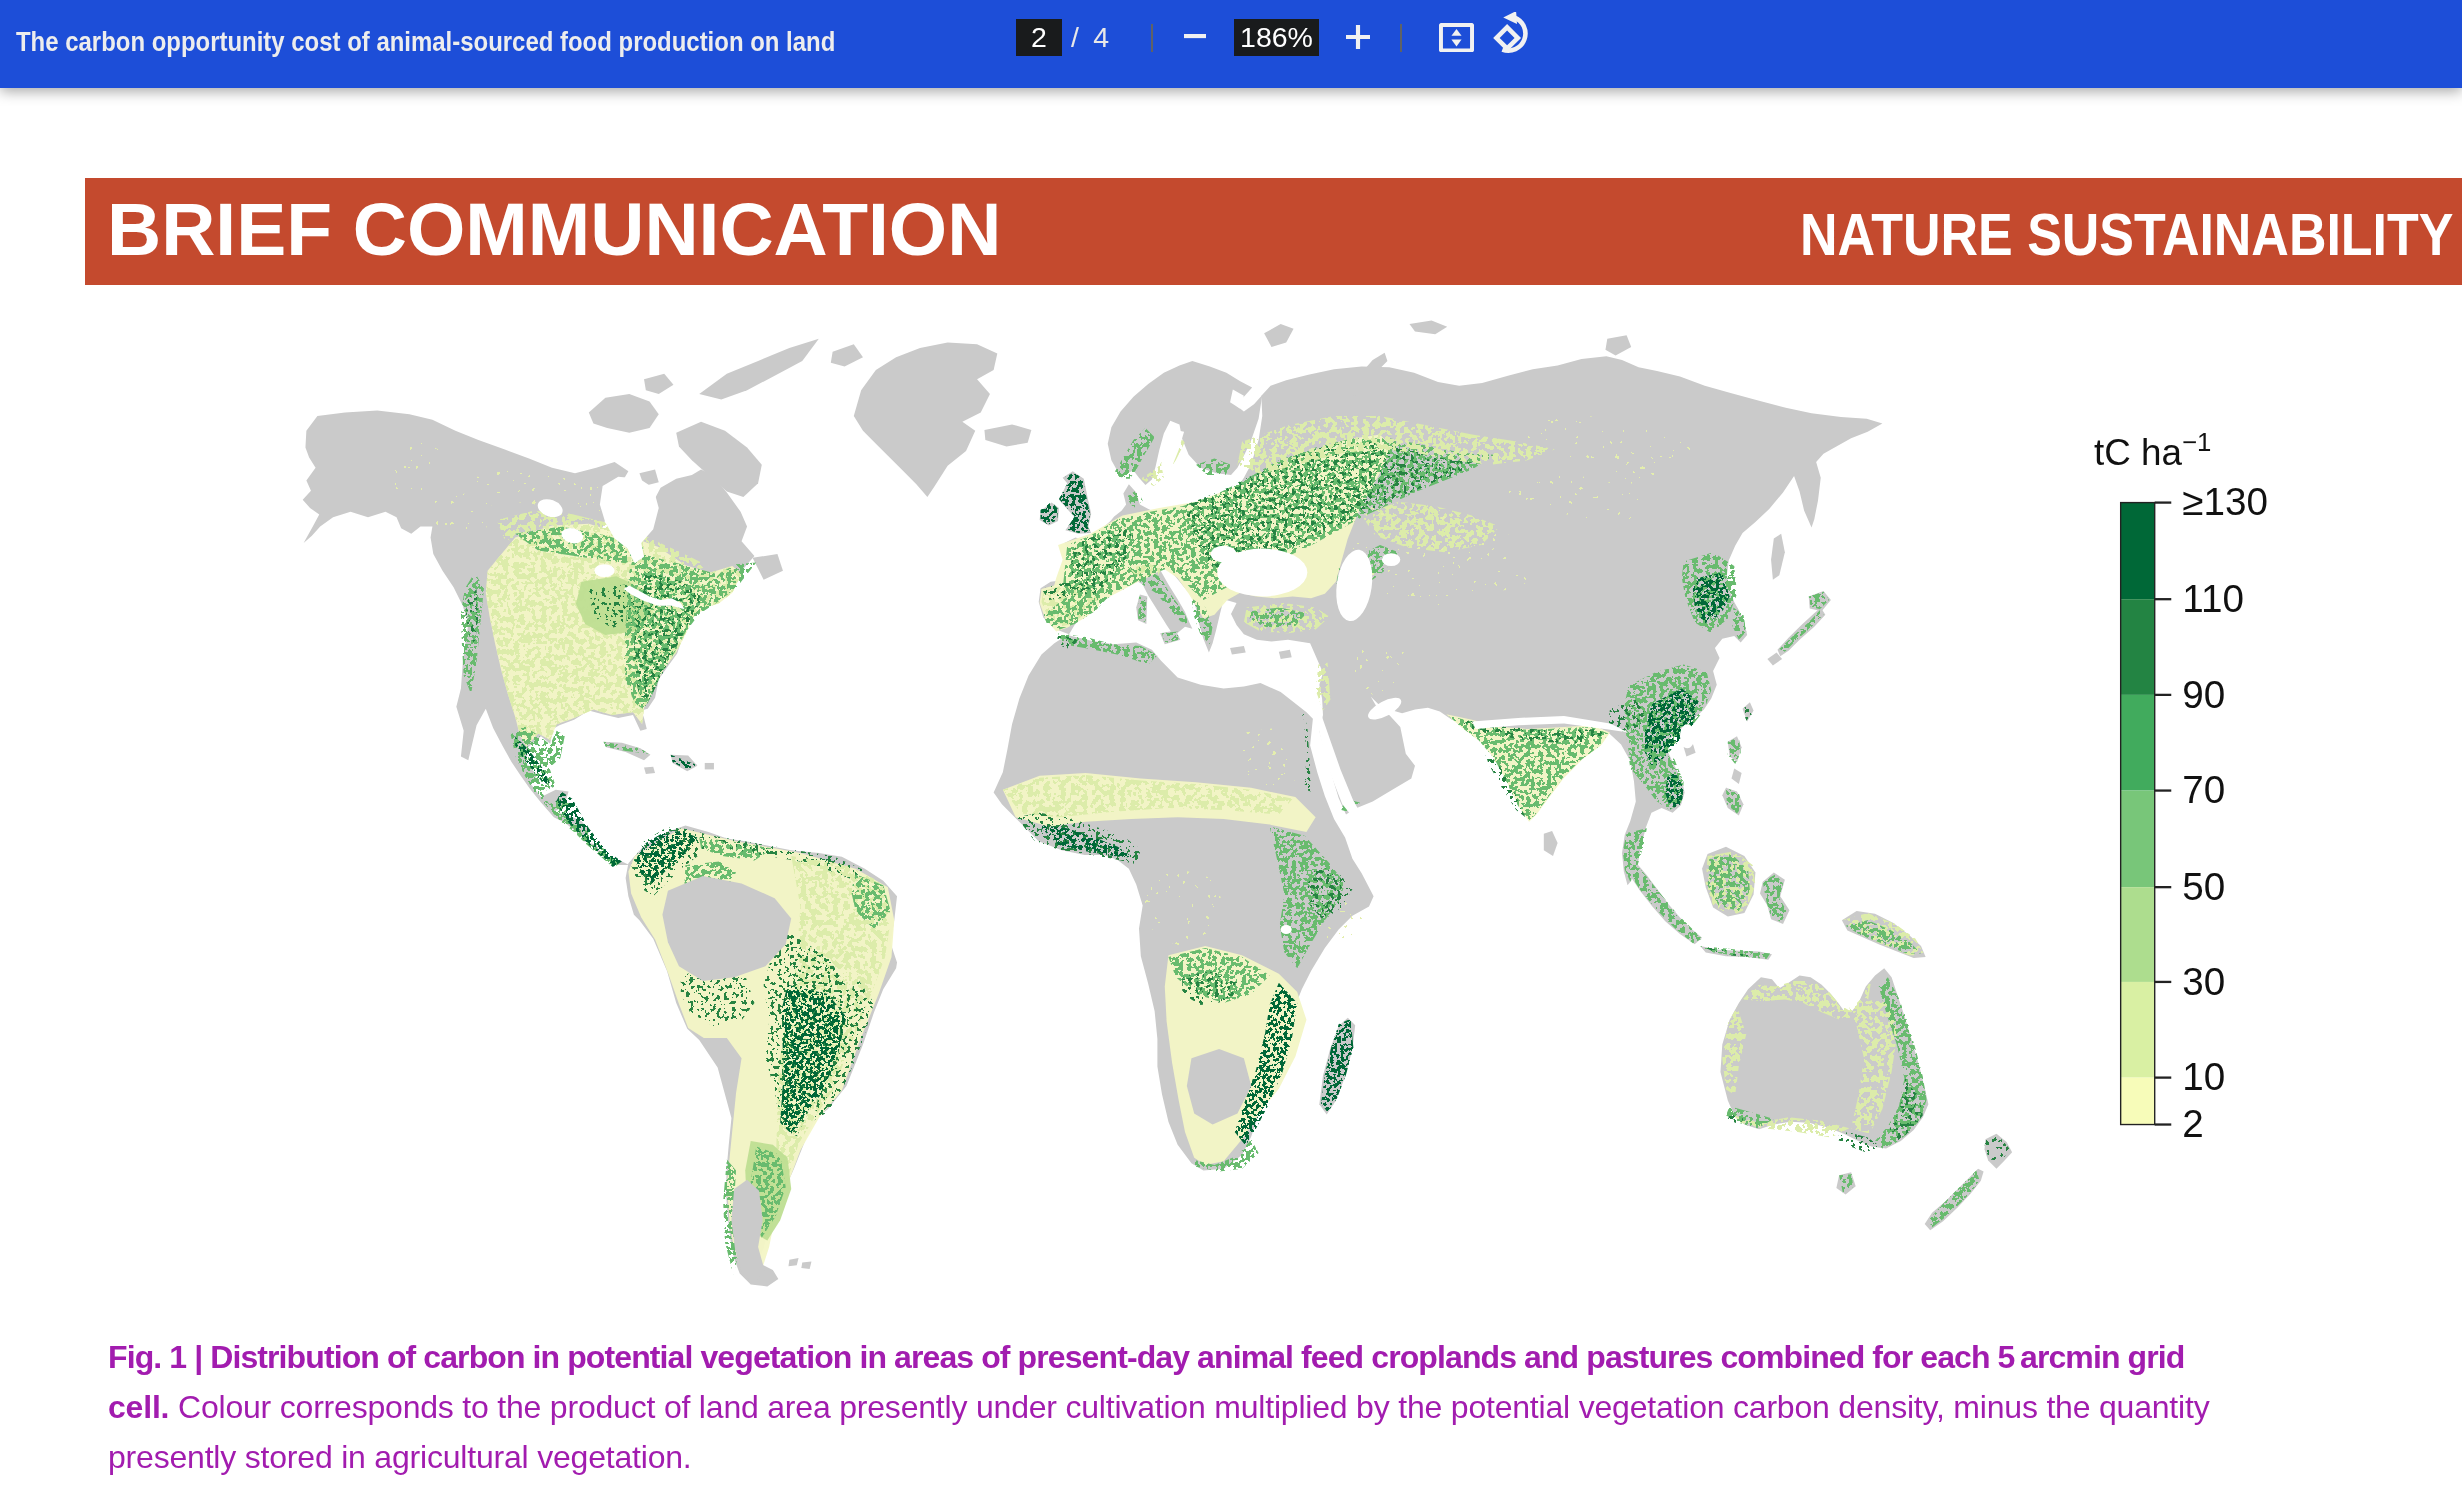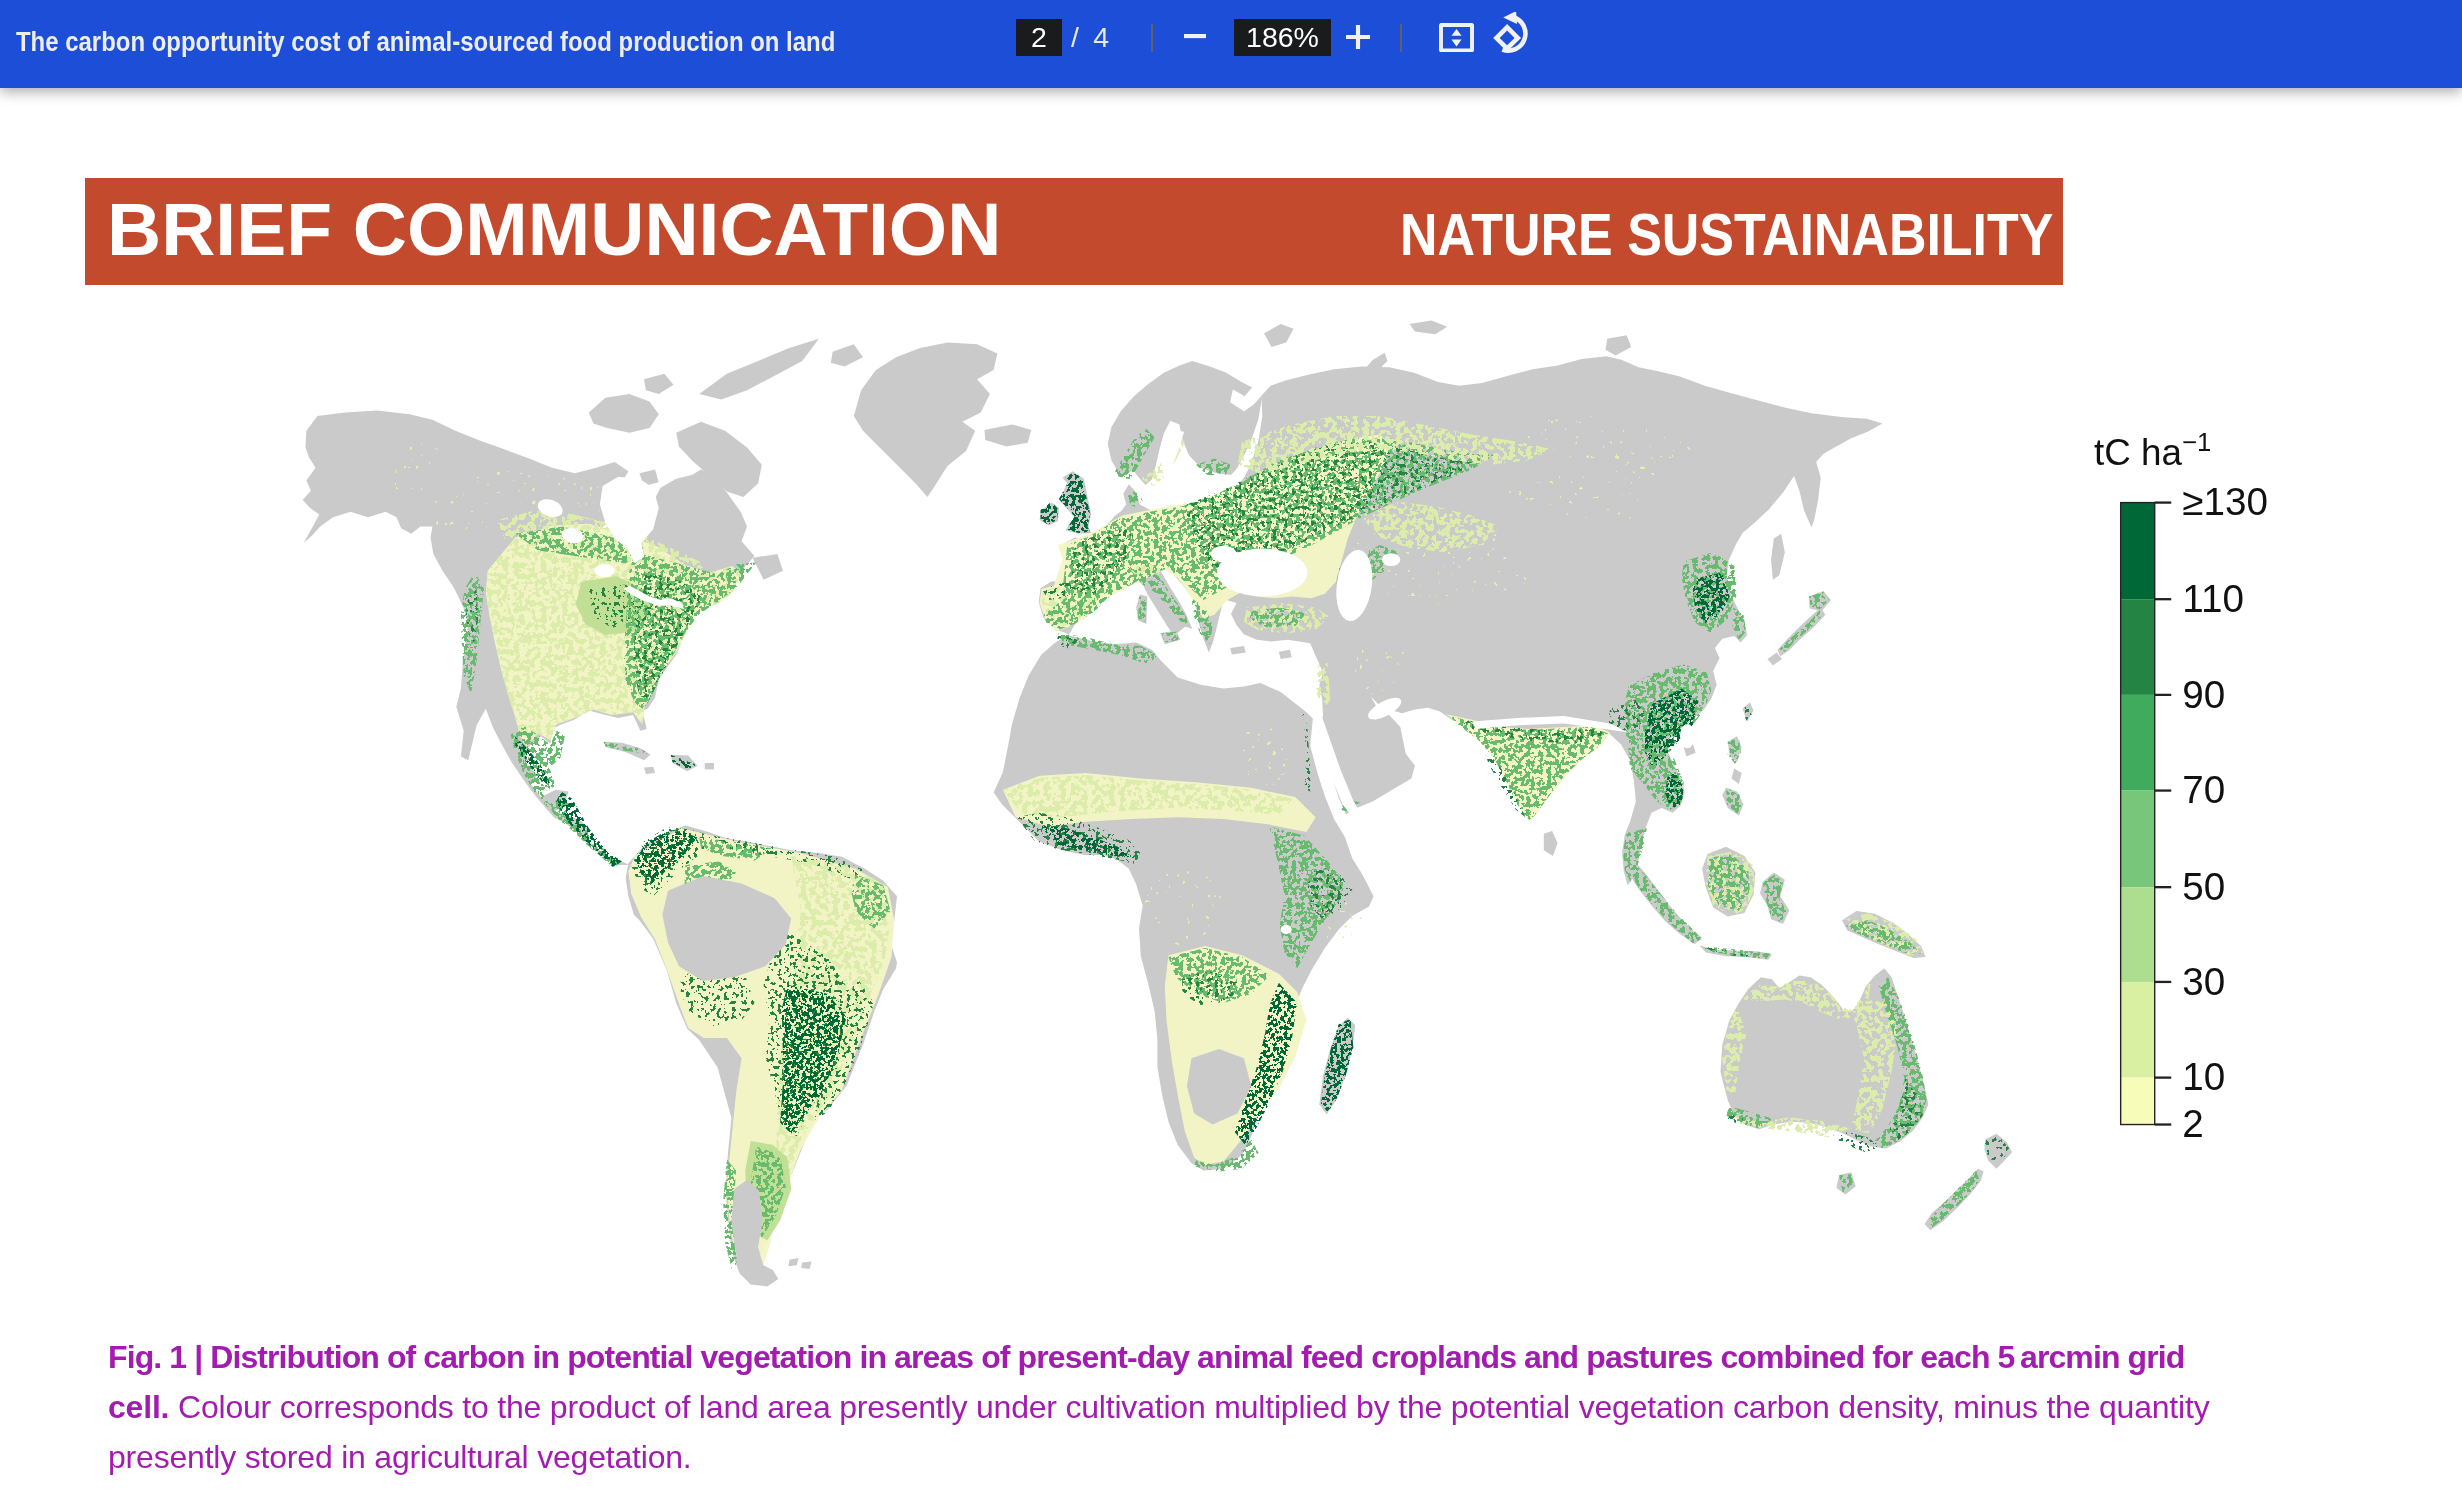--- a/index.html
+++ b/index.html
@@ -3,23 +3,23 @@
 <meta charset="utf-8">
 <style>
   html,body{margin:0;padding:0;width:2462px;height:1502px;background:#fff;overflow:hidden;
     font-family:"Liberation Sans",sans-serif;}
   #toolbar{position:absolute;left:0;top:0;width:2462px;height:88px;background:#1d4ed8;
     box-shadow:0 3.7px 13px rgba(0,0,0,.35);}
   #ttitle{position:absolute;left:15.6px;top:25px;color:#ededed;font-size:28.5px;font-weight:700;transform:scaleX(.84);transform-origin:0 0;white-space:nowrap;}
   .pgbox{position:absolute;background:#191b1c;color:#fff;font-size:28.5px;text-align:center;}
   #pg2{left:1016px;top:19.3px;width:46px;height:37px;line-height:37px;}
   #pgof{position:absolute;left:1071px;top:19.3px;color:#e8e8e8;font-size:28.5px;line-height:37px;}
-  #zbox{left:1234px;top:19.3px;width:97px;height:37px;line-height:37px;}
+  #zbox{left:1234px;top:19.3px;width:85px;height:37px;line-height:37px;}
   .vsep{position:absolute;top:24px;width:1.8px;height:28px;background:#5f6265;}
-  #banner{position:absolute;left:85px;top:178px;width:1978px;height:107px;background:#c44a2e;}
+  #banner{position:absolute;left:85px;top:178px;width:2378px;height:107px;background:#c44a2e;}
   #btitle{position:absolute;left:22px;top:8.3px;color:#fff;font-size:75px;font-weight:700;letter-spacing:0px;white-space:nowrap;}
   #bjournal{position:absolute;right:9.2px;top:22px;color:#fff;font-size:60px;font-weight:700;transform:scaleX(.866);transform-origin:100% 0;white-space:nowrap;}
   #caption{position:absolute;left:108px;top:1332px;width:2319px;color:#a21caf;font-size:32px;line-height:50px;letter-spacing:-0.2px;}
   #caption b{font-weight:700;}
 </style>
 </head>
 <body>
 <div id="toolbar">
   <div id="ttitle">The carbon opportunity cost of animal-sourced food production on land</div>
   <div class="pgbox" id="pg2">2</div>

